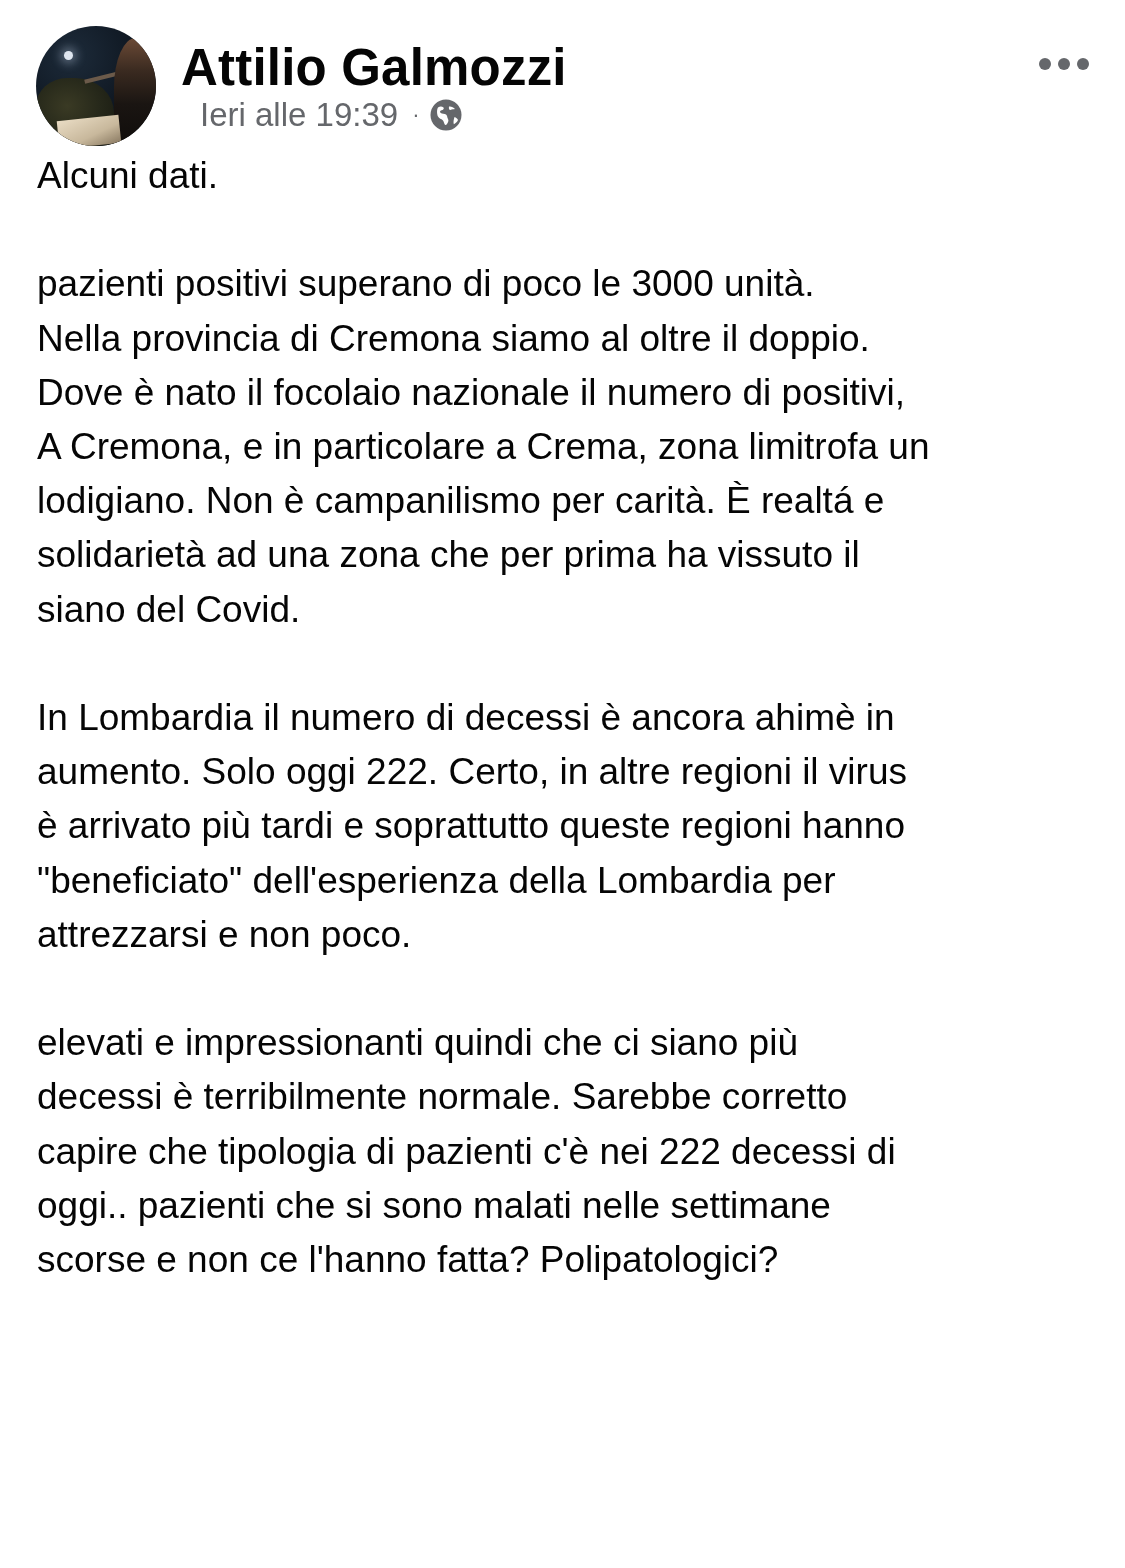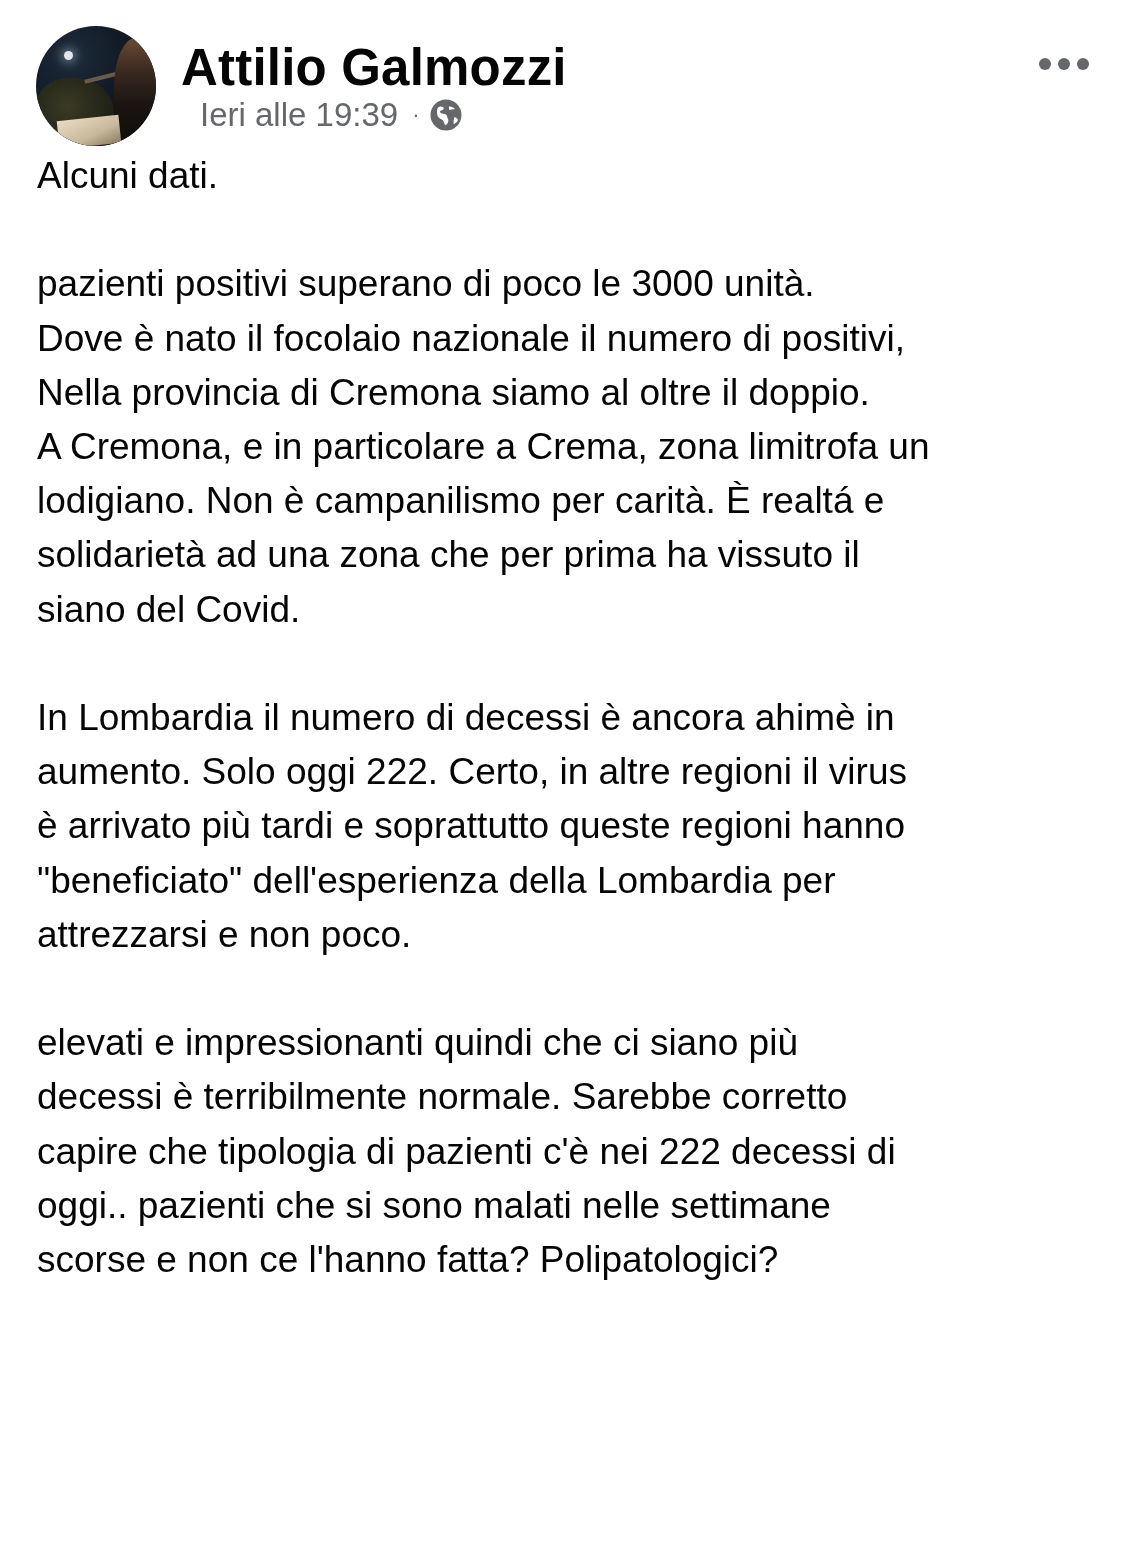--- a/index.html
+++ b/index.html
@@ -157,22 +157,22 @@
     <span class="dot"></span>
     <span class="dot"></span>
   </div>
 </div>
 
 <div class="post-body">
   <p>Alcuni dati.</p>
   <div class="gap"></div>
 
   <p>pazienti positivi superano di poco le 3000 unità.</p>
+  <p>Nella provincia di Cremona siamo al oltre il doppio.</p>
   <p>Dove è nato il focolaio nazionale il numero di positivi,</p>
-  <p>Nella provincia di Cremona siamo al oltre il doppio.</p>
   <p>A Cremona, e in particolare a Crema, zona limitrofa un</p>
   <p>lodigiano. Non è campanilismo per carità. È realtá e</p>
   <p>solidarietà ad una zona che per prima ha vissuto il</p>
   <p>siano del Covid.</p>
   <div class="gap"></div>
 
   <p>In Lombardia il numero di decessi è ancora ahimè in</p>
   <p>aumento. Solo oggi 222. Certo, in altre regioni il virus</p>
   <p>è arrivato più tardi e soprattutto queste regioni hanno</p>
   <p>"beneficiato" dell'esperienza della Lombardia per</p>

